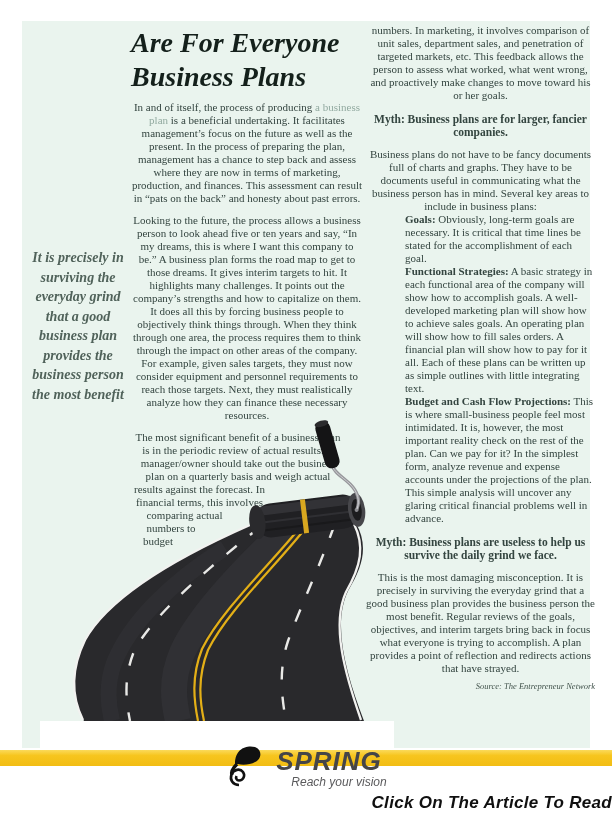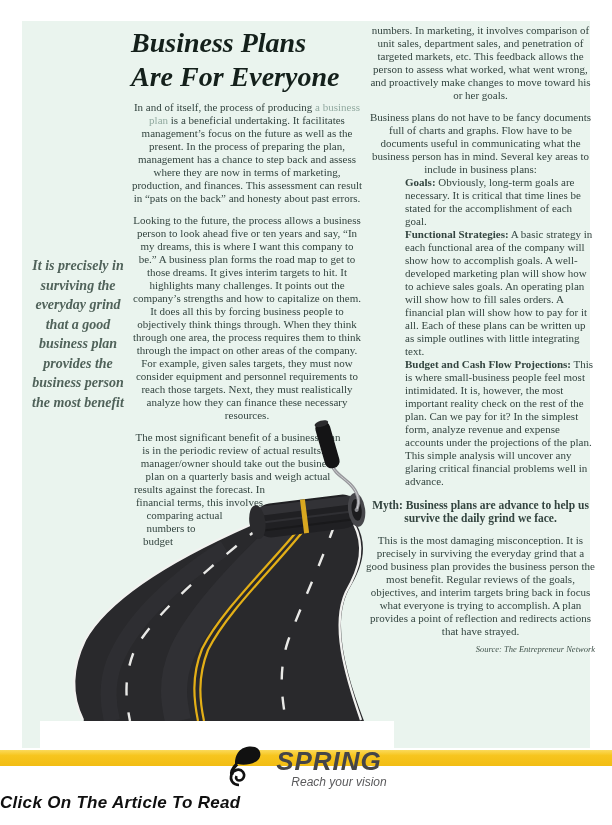--- a/index.html
+++ b/index.html
@@ -1,21 +1,21 @@
 <!DOCTYPE html>
 <html><head>
 <meta charset="utf-8">
 <style>
   html,body{margin:0;padding:0;background:#ffffff;}
   .page{position:relative;width:612px;height:825px;background:#ffffff;overflow:hidden;
         font-family:"Liberation Serif","DejaVu Serif",serif;}
   .content-bg{position:absolute;left:22px;top:21px;width:568px;height:727px;background:#eaf4ee;}
 
   
-  .pull-quote{position:absolute;left:24px;top:256px;width:108px;text-align:center;
+  .pull-quote{position:absolute;left:24px;top:248px;width:108px;text-align:center;
     font-style:italic;font-weight:bold;font-size:14px;line-height:19.5px;color:#50625a;}
 
   
   .col-left{position:absolute;left:131px;top:26px;width:232px;color:#344540;}
   .title{font-weight:bold;font-style:italic;font-size:28px;line-height:34px;color:#14201b;white-space:nowrap;}
   .para{margin:9px 0 0 0;font-size:11px;line-height:13px;text-align:center;}
   .para.first{margin-top:7px;}
   .hl{color:#92aaa0;}
 
   
@@ -36,52 +36,53 @@
   
   .yellow-bar{position:absolute;left:0;top:750px;width:612px;height:16px;
     background:linear-gradient(#fbda5a,#f7c51e 35%,#f2bd14);}
   .logo{position:absolute;left:0;top:742px;width:612px;display:flex;justify-content:center;align-items:flex-end;}
   .logo-icon{width:40px;height:46px;margin-right:6px;}
   .logo-textbox{padding-top:6px;text-align:center;}
   .logo-name{font-family:"Liberation Sans","DejaVu Sans",sans-serif;font-weight:bold;font-style:italic;
     font-size:26px;line-height:26px;color:#454548;letter-spacing:1px;}
   .logo-tag{font-family:"Liberation Sans","DejaVu Sans",sans-serif;font-style:italic;
     font-size:12px;color:#5a5a5c;margin-top:1px;margin-left:20px;}
-  .caption{position:absolute;left:0;top:793px;width:612px;text-align:left;
+  .caption{position:absolute;left:0;top:793px;width:612px;text-align:right;
     font-family:"Liberation Sans","DejaVu Sans",sans-serif;font-weight:bold;font-style:italic;
     font-size:17px;color:#101010;letter-spacing:.3px;}
 </style>
 </head>
 <body>
 
 <div class="page">
 
   <div class="content-bg"></div>
 
   <div class="pull-quote">It is precisely in surviving the everyday grind that a good business plan provides the business person the most benefit</div>
 
   <div class="col-left">
     <div class="title">
+      <div>Are For Everyone</div>
       <div>Business Plans</div>
-      <div>Are For Everyone</div>
     </div>
     <p class="para first"><span>In and of itself, the process of producing </span><span class="hl">a business plan</span><span> is a beneficial undertaking. It facilitates management’s focus on the future as well as the present. In the process of preparing the plan, management has a chance to step back and assess where they are now in terms of marketing, production, and finances. This assessment can result in “pats on the back” and honesty about past errors.</span></p>
     <p class="para">Looking to the future, the process allows a business person to look ahead five or ten years and say, “In my dreams, this is where I want this company to be.” A business plan forms the road map to get to those dreams. It gives interim targets to hit. It highlights many challenges. It points out the company’s strengths and how to capitalize on them. It does all this by forcing business people to objectively think things through. When they think through one area, the process requires them to think through the impact on other areas of the company. For example, given sales targets, they must now consider equipment and personnel requirements to reach those targets. Next, they must realistically analyze how they can finance these necessary resources.</p>
     <p class="para"><span class="frs" style="width:18px;height:64px"></span><span class="frs" style="width:95px;height:13px"></span><span class="frs" style="width:70px;height:13px"></span><span class="frs" style="width:125px;height:13px"></span><span class="frs" style="width:152px;height:13px"></span><span class="frs" style="width:178px;height:13px"></span><span>The most significant benefit of a business plan is in the periodic review of actual results. A manager/owner should take out the business plan on a quarterly basis and weigh actual results against the forecast. In financial terms, this involves comparing actual numbers to budget</span></p>
   </div>
 
   <div class="col-right">
     <p class="para" style="margin-top:0">numbers. In marketing, it involves comparison of unit sales, department sales, and penetration of targeted markets, etc. This feedback allows the person to assess what worked, what went wrong, and proactively make changes to move toward his or her goals.</p>
-    <p class="para">Business plans do not have to be fancy documents full of charts and graphs. Flow have to be documents useful in communicating what the business person has in mind. Several key areas to include in business plans:</p>
+    <p class="para myth">Myth: Business plans are for larger, fancier companies.</p>
+    <p class="para">Business plans do not have to be fancy documents full of charts and graphs. They have to be documents useful in communicating what the business person has in mind. Several key areas to include in business plans:</p>
 
     <div class="bullet"><b>Goals:</b><span> Obviously, long-term goals are necessary. It is critical that time lines be stated for the accomplishment of each goal.</span></div>
     <div class="bullet"><b>Functional Strategies:</b><span> A basic strategy in each functional area of the company will show how to accomplish goals. A well-developed marketing plan will show how to achieve sales goals. An operating plan will show how to fill sales orders. A financial plan will show how to pay for it all. Each of these plans can be written up as simple outlines with little integrating text.</span></div>
     <div class="bullet"><b>Budget and Cash Flow Projections:</b><span> This is where small-business people feel most intimidated. It is, however, the most important reality check on the rest of the plan. Can we pay for it? In the simplest form, analyze revenue and expense accounts under the projections of the plan. This simple analysis will uncover any glaring critical financial problems well in advance.</span></div>
 
-    <p class="para myth">Myth: Business plans are advance to help us survive the daily grind we face.</p>
+    <p class="para myth">Myth: Business plans are useless to help us survive the daily grind we face.</p>
     <p class="para">This is the most damaging misconception. It is precisely in surviving the everyday grind that a good business plan provides the business person the most benefit. Regular reviews of the goals, objectives, and interim targets bring back in focus what everyone is trying to accomplish. A plan provides a point of reflection and redirects actions that have strayed.</p>
     <div class="source">Source: The Entrepreneur Network</div>
   </div>
 
   <div class="road-white"></div>
   <div class="road-wrap">
     <svg width="344" height="308" viewBox="0 0 344 308">
 
       <path d="M 205 110 C 135 140, 62 180, 36 226 C 20 258, 22 286, 34 308
                L 314 308 C 296 260, 282 212, 298 178 C 314 152, 318 132, 306 110 Z" fill="#29292c"></path>

